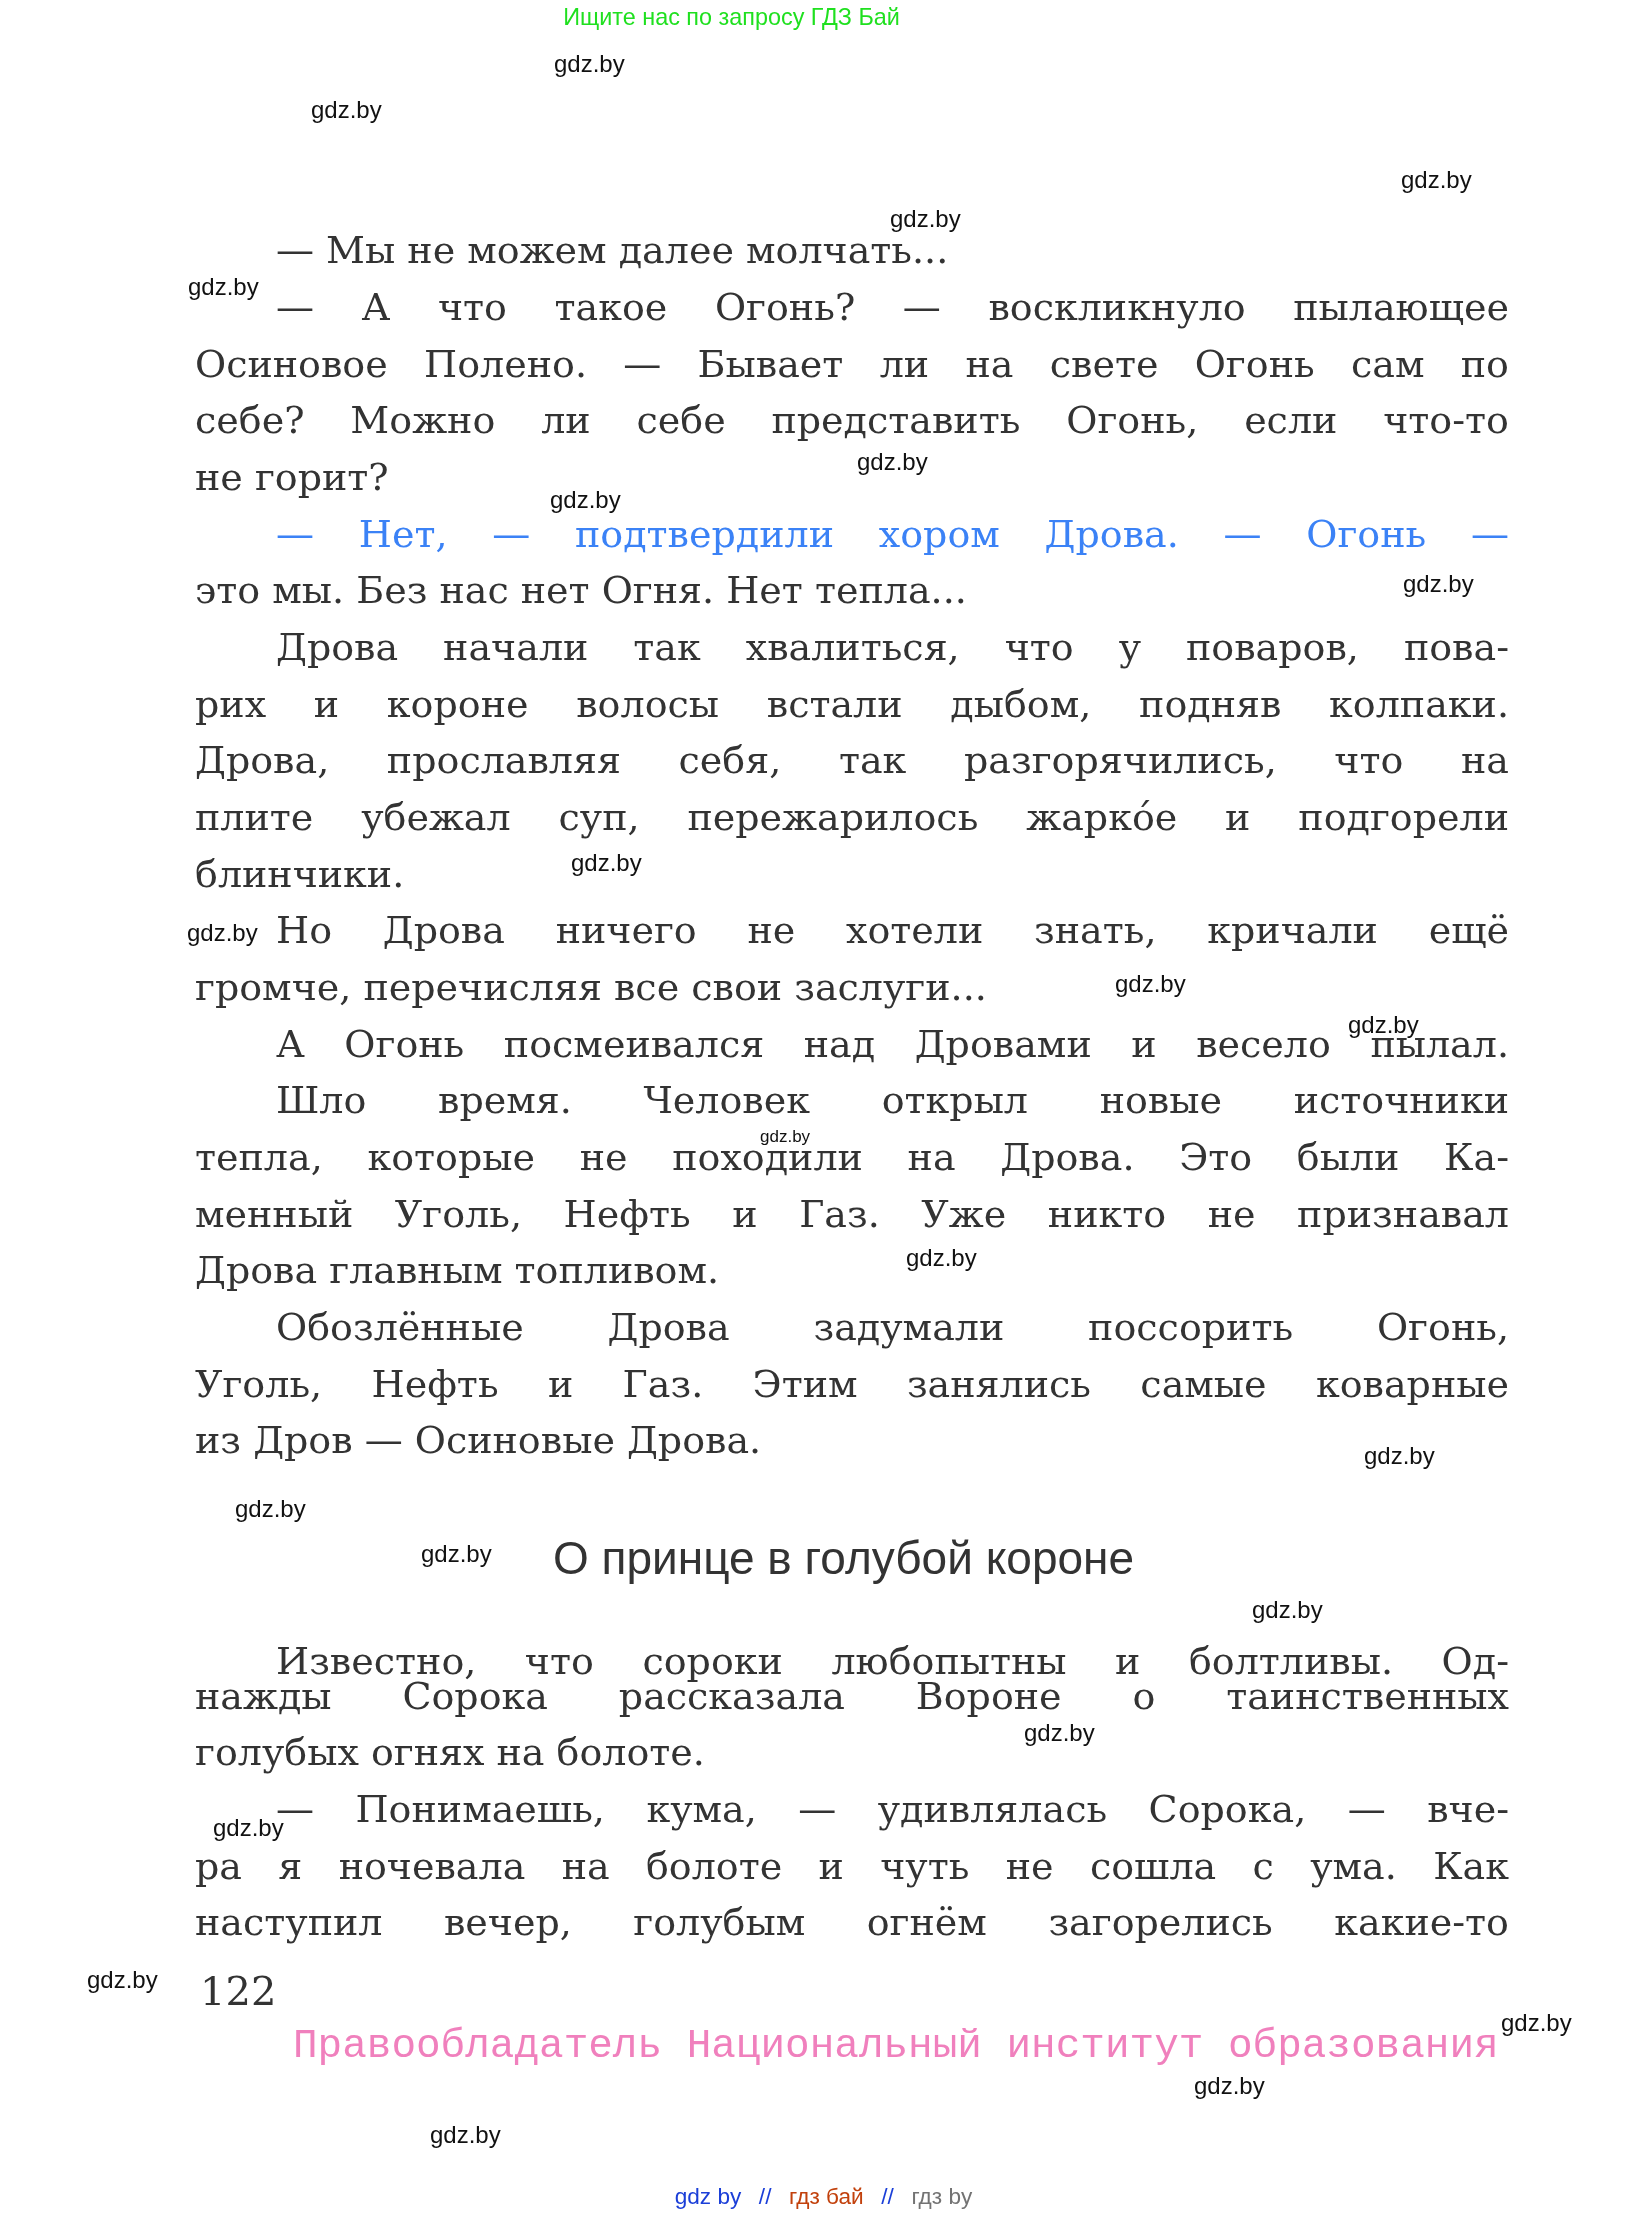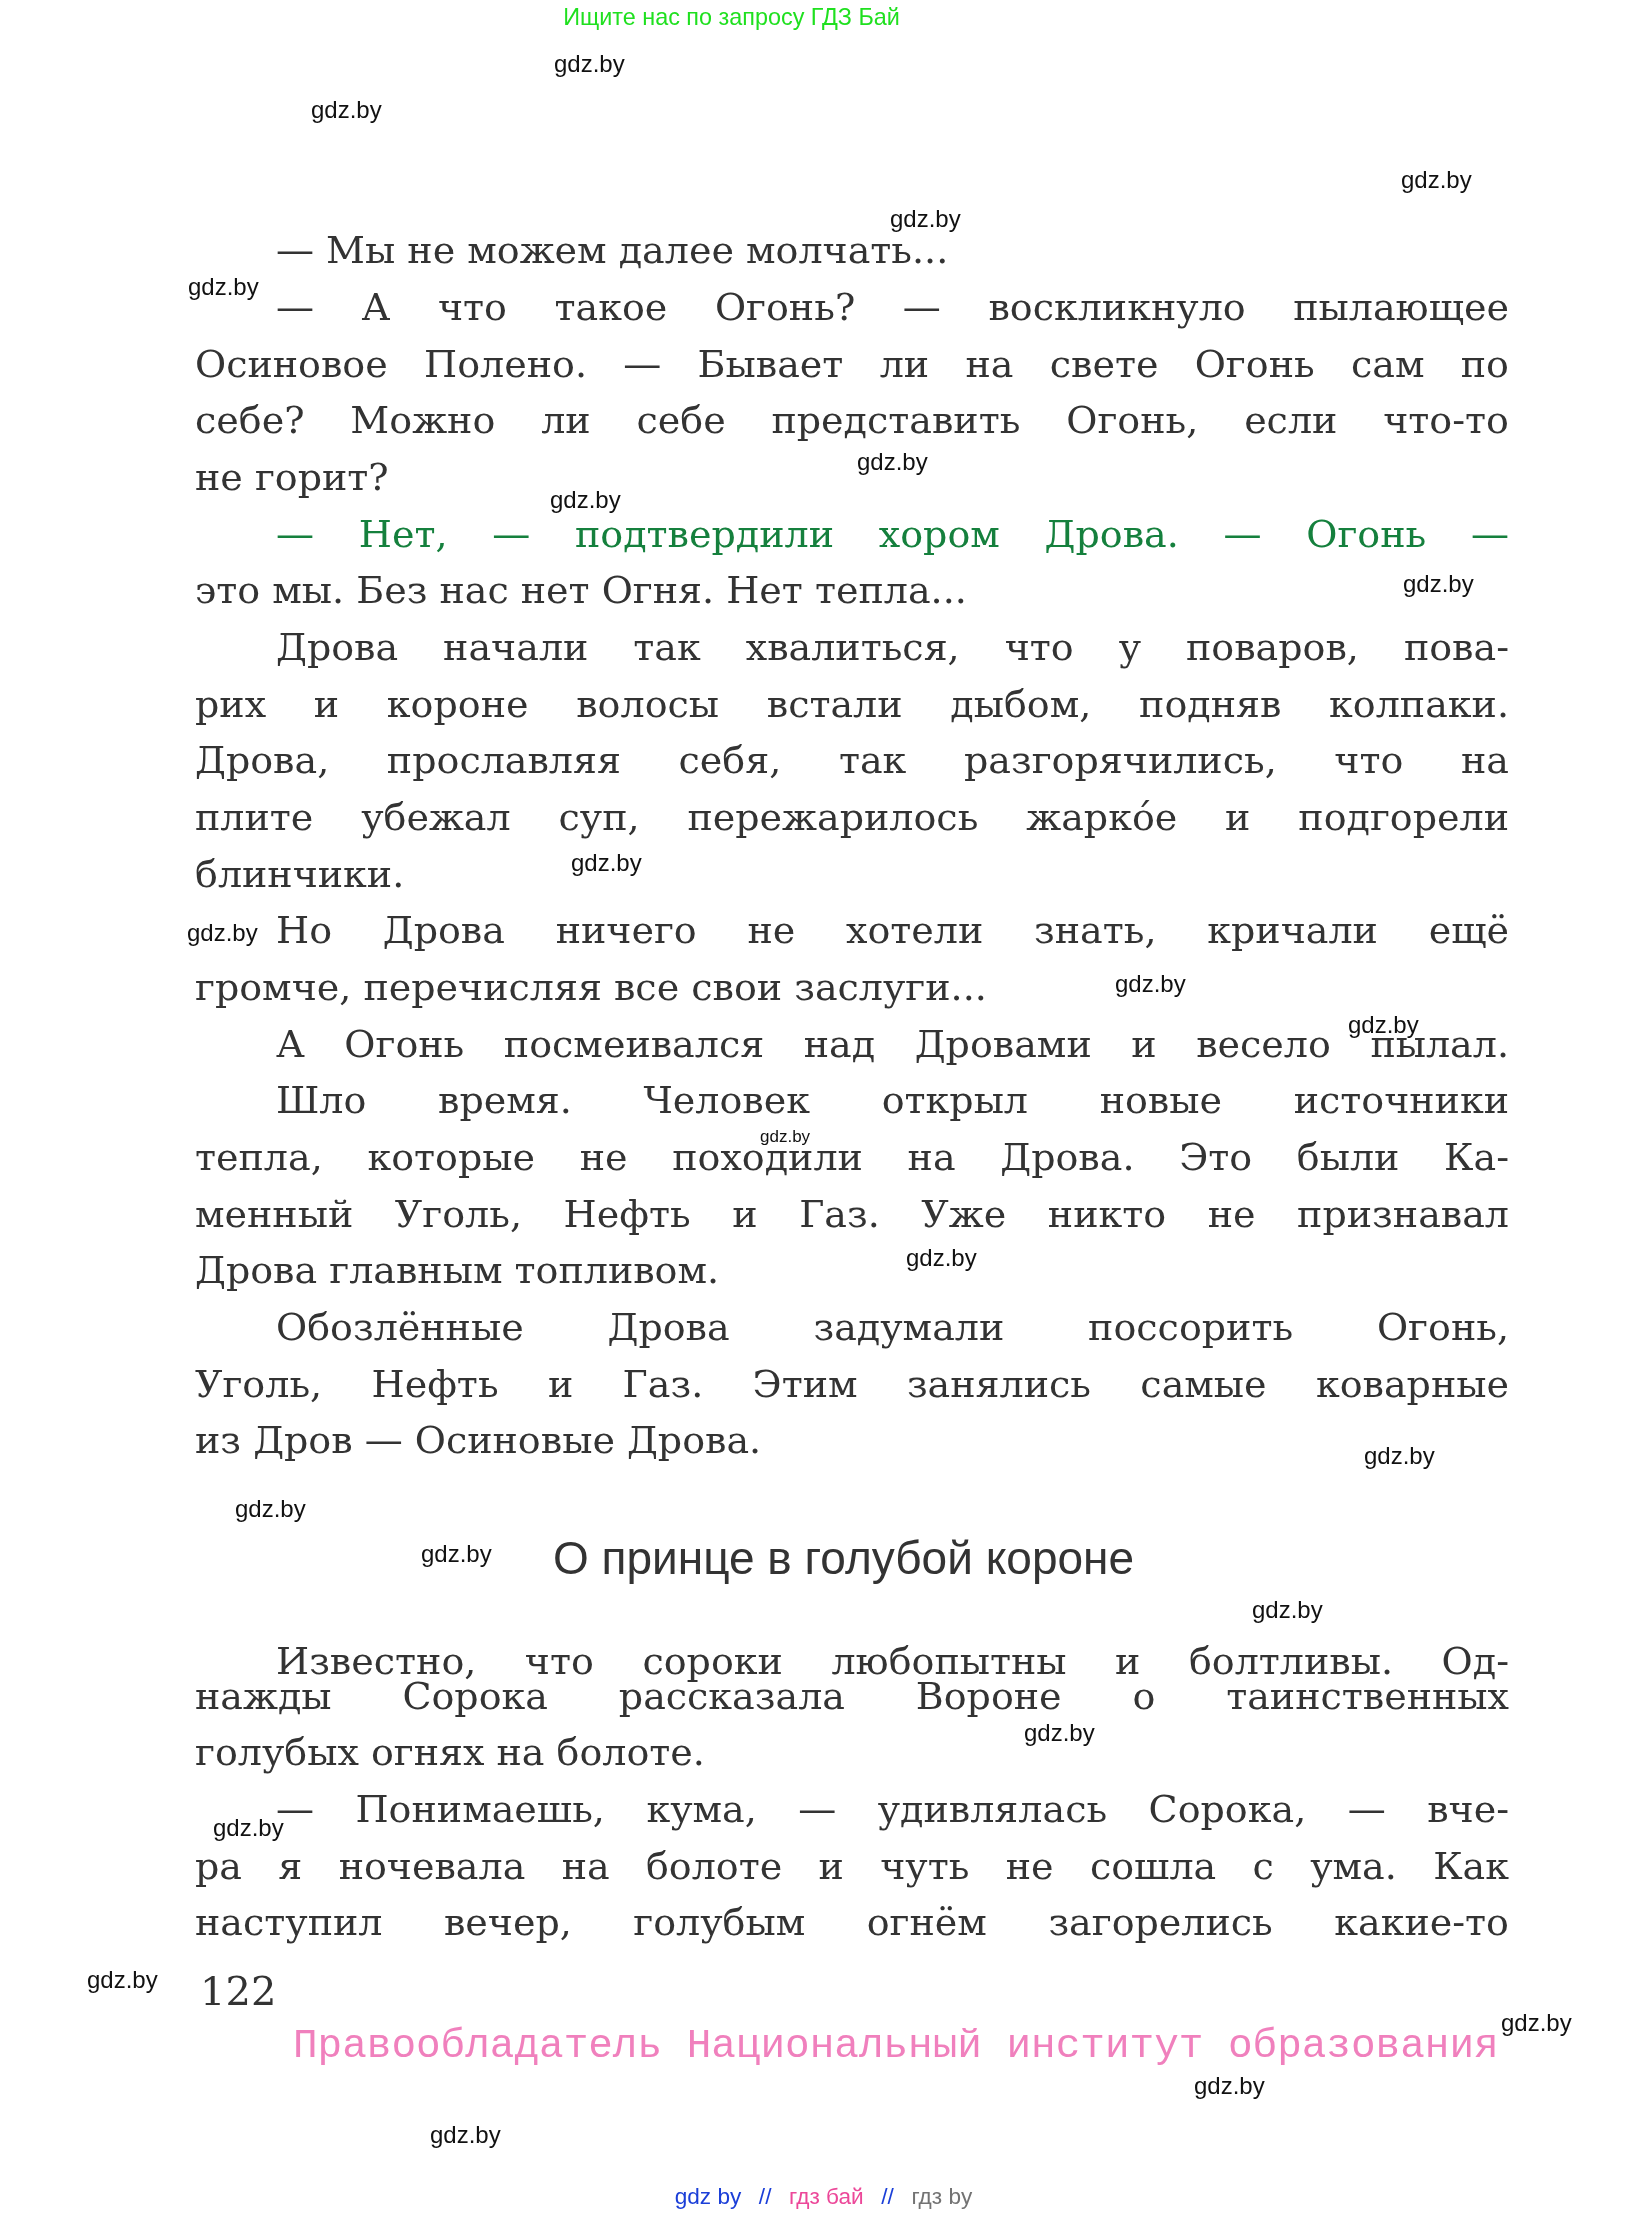--- a/index.html
+++ b/index.html
@@ -39,21 +39,21 @@
 <body>
 
 <div class="abs header-note" style="color:#1fe01f">Ищите нас по запросу ГДЗ Бай</div>
 
 <div id="story1">
     <div class="line indent" style="top: 222px; color: rgb(51, 51, 51);">— Мы не можем далее молчать...</div>
     <div class="line justify indent" style="top: 279px; color: rgb(51, 51, 51);">— А что такое Огонь? — воскликнуло пылающее</div>
     <div class="line justify" style="top: 336px; color: rgb(51, 51, 51);">Осиновое Полено. — Бывает ли на свете Огонь сам по</div>
     <div class="line justify" style="top: 392px; color: rgb(51, 51, 51);">себе? Можно ли себе представить Огонь, если что-то</div>
     <div class="line" style="top: 449px; color: rgb(51, 51, 51);">не горит?</div>
-    <div class="line justify indent" style="top: 506px; color: #15803d;">— Нет, — подтвердили хором Дрова. — Огонь —</div>
+    <div class="line justify indent" style="top: 506px; color: #3b82f6;">— Нет, — подтвердили хором Дрова. — Огонь —</div>
     <div class="line" style="top: 562px; color: rgb(51, 51, 51);">это мы. Без нас нет Огня. Нет тепла...</div>
     <div class="line justify indent" style="top: 619px; color: rgb(51, 51, 51);">Дрова начали так хвалиться, что у поваров, пова-</div>
     <div class="line justify" style="top: 676px; color: rgb(51, 51, 51);">рих и короне волосы встали дыбом, подняв колпаки.</div>
     <div class="line justify" style="top: 732px; color: rgb(51, 51, 51);">Дрова, прославляя себя, так разгорячились, что на</div>
     <div class="line justify" style="top: 789px; color: rgb(51, 51, 51);">плите убежал суп, пережарилось жарко́е и подгорели</div>
     <div class="line" style="top: 846px; color: rgb(51, 51, 51);">блинчики.</div>
     <div class="line justify indent" style="top: 902px; color: rgb(51, 51, 51);">Но Дрова ничего не хотели знать, кричали ещё</div>
     <div class="line" style="top: 959px; color: rgb(51, 51, 51);">громче, перечисляя все свои заслуги...</div>
     <div class="line justify indent" style="top: 1016px; color: rgb(51, 51, 51);">А Огонь посмеивался над Дровами и весело пылал.</div>
     <div class="line justify indent" style="top: 1072px; color: rgb(51, 51, 51);">Шло время. Человек открыл новые источники</div>
@@ -76,21 +76,21 @@
     <div class="line justify" style="top: 1894px; color: rgb(51, 51, 51);">наступил вечер, голубым огнём загорелись какие-то</div>
   </div>
 
 <div class="abs page-number" style="left:200px; top:1967px; color:#333333;">122</div>
 
 <div class="abs copyright" style="left:293px; top:2022px; color:#f080bd;">Правообладатель Национальный институт образования</div>
 
 <div class="abs footer-links" style="top:2183px;">
   <span style="color:#1b3fd8">gdz by</span>
   <span style="color:#1b3fd8; margin:0 11.3px;">//</span>
-  <span style="color:#ec4899">гдз бай</span>
+  <span style="color:#c2410c">гдз бай</span>
   <span style="color:#1b3fd8; margin:0 11.3px;">//</span>
   <span style="color:#737373">гдз by</span>
 </div>
 
 <div id="watermarks">
     <div class="abs wm" style="left: 554px; top: 51px;">gdz.by</div>
     <div class="abs wm" style="left: 311px; top: 97px;">gdz.by</div>
     <div class="abs wm" style="left: 1401px; top: 167px;">gdz.by</div>
     <div class="abs wm" style="left: 890px; top: 206px;">gdz.by</div>
     <div class="abs wm" style="left: 188px; top: 274px;">gdz.by</div>

